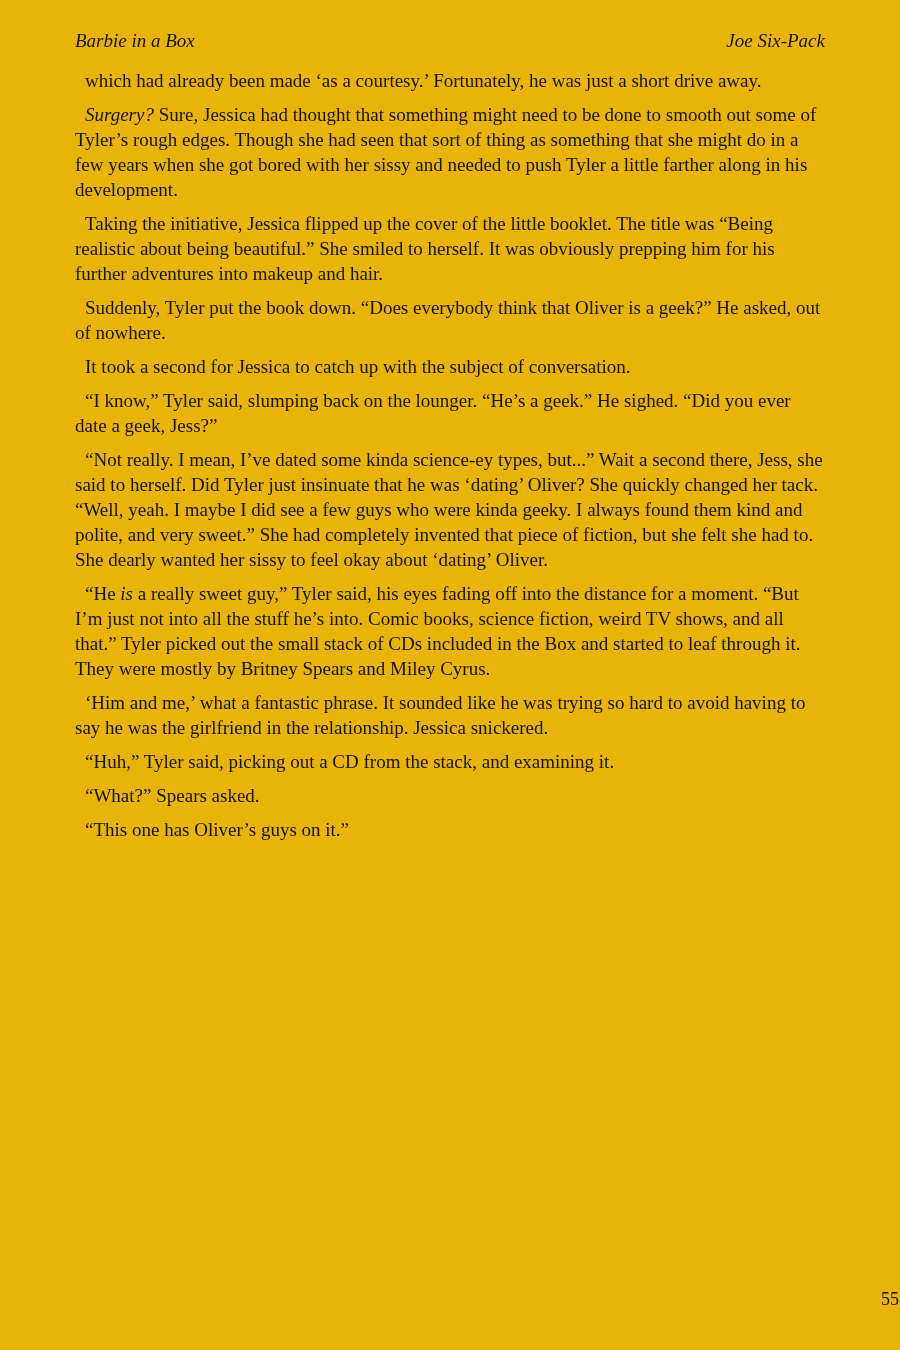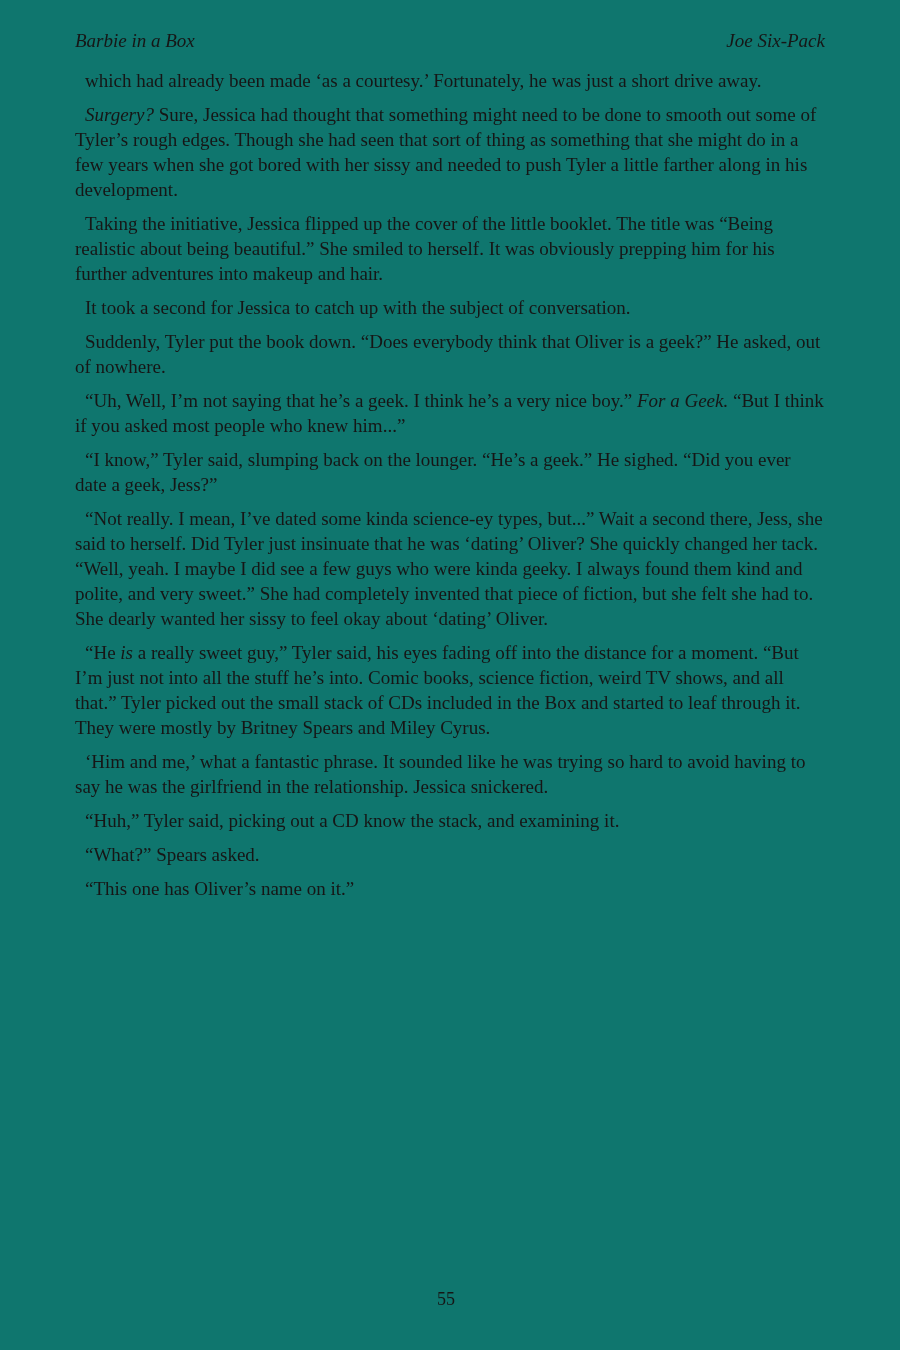--- a/index.html
+++ b/index.html
@@ -1,20 +1,20 @@
 <!DOCTYPE html>
 <html><head>
 <meta charset="utf-8">
 <style>
   html, body { margin: 0; padding: 0; background: #ffffff; }
   .page {
     position: relative;
     width: 900px;
     height: 1350px;
-    background: #0f766e;
+    background: #eab308;
     color: #161616;
     font-family: "Liberation Serif", "DejaVu Serif", serif;
     box-sizing: border-box;
     padding: 30px 75px 0 75px;
     overflow: hidden;
   }
   .running-header {
     display: flex;
     justify-content: space-between;
     align-items: baseline;
@@ -29,47 +29,46 @@
     text-align: left;
   }
   .page-body p {
     margin: 8px 0 9px 0;
     text-indent: 10px;
   }
   .page-body i { font-style: italic; }
   .page-footer {
     position: absolute;
     left: 0;
-    right: 8px;
+    right: 1px;
     bottom: 40px;
-    text-align: center;
+    text-align: right;
     font-size: 18px;
   }
 </style>
 </head>
 <body>
 
 <div class="page">
   <div class="running-header">
     <span>Barbie in a Box</span>
     <span>Joe Six-Pack</span>
   </div>
 
   <div class="page-body">
       <p><span>which had already been made ‘as a courtesy.’ Fortunately, he was just a short drive away.</span></p>
       <p><i>Surgery?</i><span> Sure, Jessica had thought that something might need to be done to smooth out some of Tyler’s rough edges. Though she had seen that sort of thing as something that she might do in a few years when she got bored with her sissy and needed to push Tyler a little farther along in his development.</span></p>
       <p><span>Taking the initiative, Jessica flipped up the cover of the little booklet. The title was “Being realistic about being beautiful.” She smiled to herself. It was obviously prepping him for his further adventures into makeup and hair.</span></p>
+      <p><span>Suddenly, Tyler put the book down. “Does everybody think that Oliver is a geek?” He asked, out of nowhere.</span></p>
       <p><span>It took a second for Jessica to catch up with the subject of conversation.</span></p>
-      <p><span>Suddenly, Tyler put the book down. “Does everybody think that Oliver is a geek?” He asked, out of nowhere.</span></p>
-      <p><span>“Uh, Well, I’m not saying that he’s a geek. I think he’s a very nice boy.” </span><i>For a Geek.</i><span> “But I think if you asked most people who knew him...”</span></p>
       <p><span>“I know,” Tyler said, slumping back on the lounger. “He’s a geek.” He sighed. “Did you ever date a geek, Jess?”</span></p>
       <p><span>“Not really. I mean, I’ve dated some kinda science-ey types, but...” Wait a second there, Jess, she said to herself. Did Tyler just insinuate that he was ‘dating’ Oliver? She quickly changed her tack. “Well, yeah. I maybe I did see a few guys who were kinda geeky. I always found them kind and polite, and very sweet.” She had completely invented that piece of fiction, but she felt she had to. She dearly wanted her sissy to feel okay about ‘dating’ Oliver.</span></p>
       <p><span>“He </span><i>is</i><span> a really sweet guy,” Tyler said, his eyes fading off into the distance for a moment. “But I’m just not into all the stuff he’s into. Comic books, science fiction, weird TV shows, and all that.” Tyler picked out the small stack of CDs included in the Box and started to leaf through it. They were mostly by Britney Spears and Miley Cyrus.</span></p>
       <p><span>‘Him and me,’ what a fantastic phrase. It sounded like he was trying so hard to avoid having to say he was the girlfriend in the relationship. Jessica snickered.</span></p>
-      <p><span>“Huh,” Tyler said, picking out a CD know the stack, and examining it.</span></p>
+      <p><span>“Huh,” Tyler said, picking out a CD from the stack, and examining it.</span></p>
       <p><span>“What?” Spears asked.</span></p>
-      <p><span>“This one has Oliver’s name on it.”</span></p>
+      <p><span>“This one has Oliver’s guys on it.”</span></p>
     </div>
 
   <div class="page-footer">
     <span>55</span>
   </div>
 </div>
 
 </body></html>

